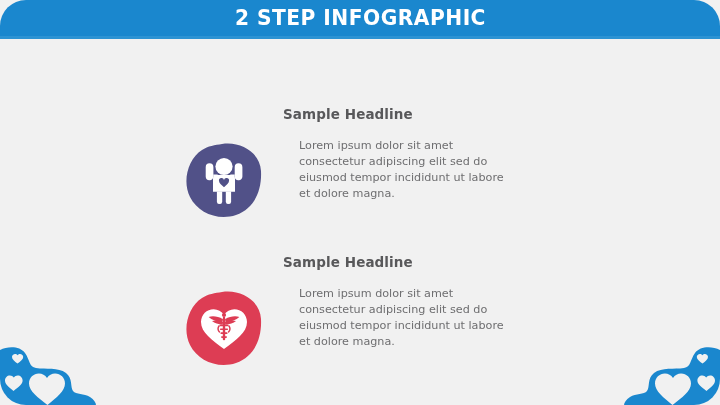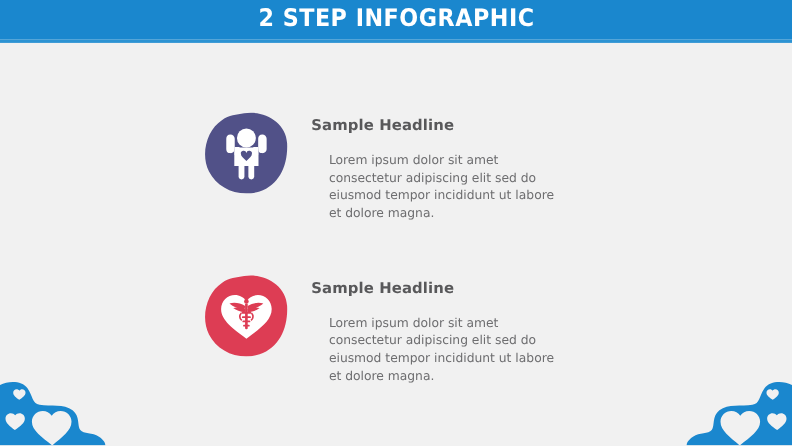--- a/index.html
+++ b/index.html
@@ -13,20 +13,21 @@
     background: #f1f1f1;
     font-family: "DejaVu Sans", "Liberation Sans", sans-serif;
   }
 
   #slide {
     position: relative;
     width: 720px;
     height: 405px;
     background: #f1f1f1;
     overflow: hidden;
+    border-radius: 26px;
   }
 
   
   #header-bar {
     position: absolute;
     left: 0;
     top: 0;
     width: 720px;
     height: 36px;
     background: #1a87ce;
@@ -50,21 +51,21 @@
     top: 36px;
     width: 720px;
     height: 3px;
     background: #2d93d3;
   }
 
   
   .step-row {
     position: absolute;
     display: flex;
-    align-items: flex-start;
+    align-items: flex-end;
   }
   #step-row-1 { left: 186px; top: 102px; }
   #step-row-2 { left: 186px; top: 250px; }
 
   .step-icon-wrap {
     position: relative;
     width: 76px;
     height: 74px;
     flex: 0 0 76px;
   }

